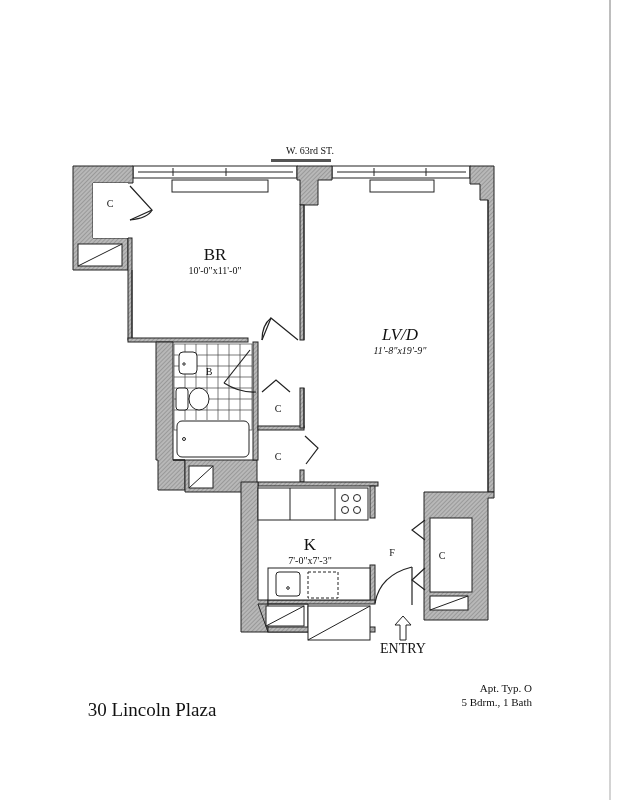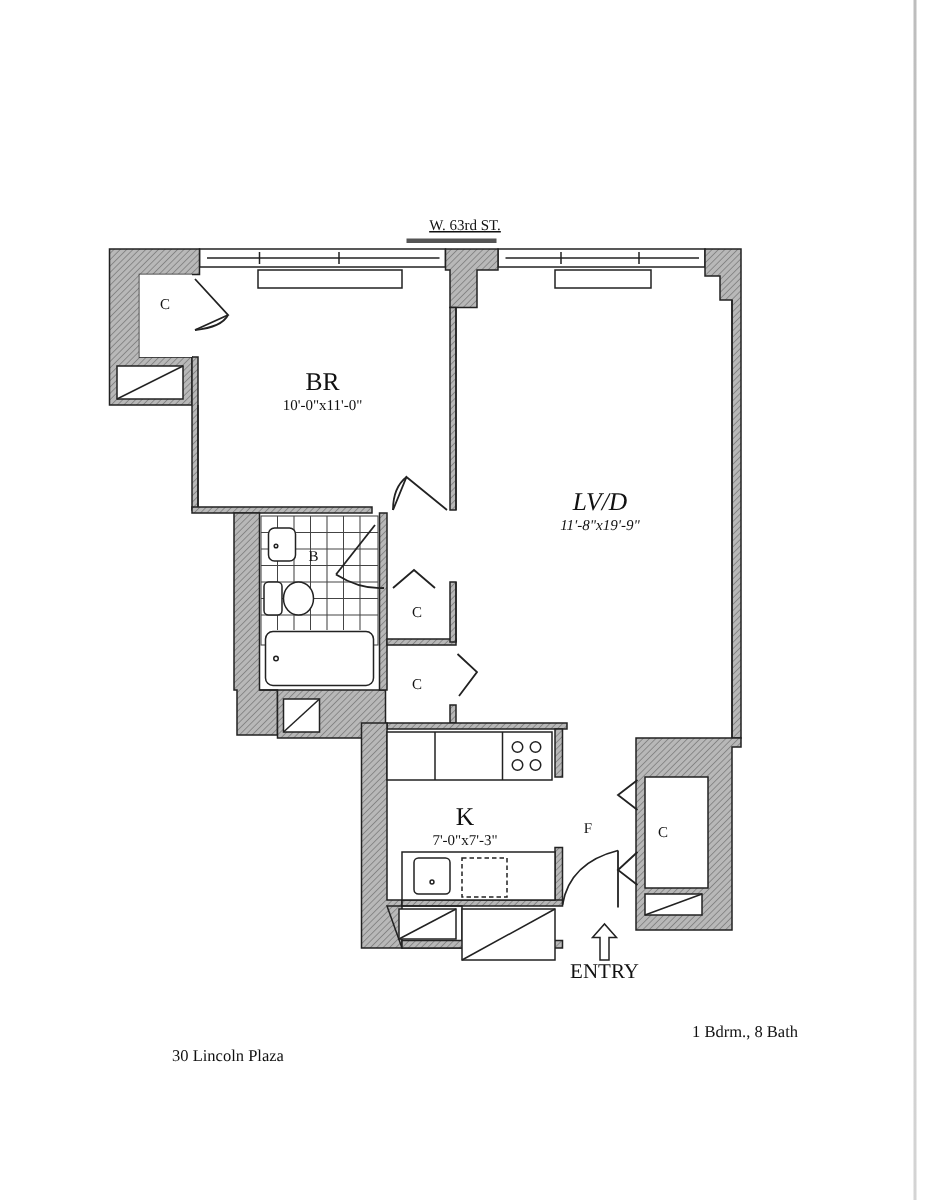--- a/index.html
+++ b/index.html
@@ -1,34 +1,34 @@
 <!DOCTYPE html>
 <html><head>
 <meta charset="utf-8">
 <style>
   html, body { margin: 0; padding: 0; background: #ffffff; }
   body { width: 618px; height: 800px; position: relative; overflow: hidden; font-family: "Liberation Serif", "DejaVu Serif", serif; color: #111; }
   .page-edge { position: absolute; left: 609px; top: 0; width: 2px; height: 800px; background: linear-gradient(#bdbdbd, #d4d4d4); }
   svg.plan { position: absolute; left: 0; top: 0; }
   .lbl { position: absolute; text-align: center; line-height: 1.1; white-space: nowrap; }
-  .street { left: 250px; top: 145px; width: 120px; font-size: 10px; text-decoration: underline; }
+  .street { left: 250px; top: 145px; width: 120px; font-size: 10px; }
   .room-name { font-size: 17px; }
   .room-dim { font-size: 10px; }
   .br { left: 175px; top: 246px; width: 80px; }
   .lvd { left: 350px; top: 326px; width: 100px; font-style: italic; }
   .k { left: 270px; top: 536px; width: 80px; }
   .small { font-size: 10px; }
   .c1 { left: 104px; top: 198px; width: 12px; }
   .c2 { left: 272px; top: 403px; width: 12px; }
   .c3 { left: 272px; top: 451px; width: 12px; }
   .c4 { left: 436px; top: 550px; width: 12px; }
   .bath { left: 203px; top: 366px; width: 12px; }
   .foyer { left: 386px; top: 547px; width: 12px; }
   .entry { left: 378px; top: 641px; width: 50px; font-size: 14px; }
-  .address { left: 72px; top: 698px; width: 160px; font-size: 11px; line-height: 1.25; }
+  .address { left: 72px; top: 698px; width: 160px; font-size: 19px; line-height: 1.25; }
   .info { left: 300px; top: 682px; width: 232px; text-align: right; font-size: 11px; line-height: 1.25; }
 </style>
 </head>
 <body>
 
 <div class="page-edge"></div>
 
 <svg class="plan" width="618" height="800" viewBox="0 0 618 800">
   <defs>
     <pattern id="hatch" width="3" height="3" patternUnits="userSpaceOnUse" patternTransform="rotate(45)">
@@ -203,14 +203,15 @@
 <div class="lbl small c3">C</div>
 <div class="lbl small c4">C</div>
 
 <div class="lbl entry">ENTRY</div>
 
 <div class="lbl address">
   <div>30 Lincoln Plaza</div>
 </div>
 
 <div class="lbl info">
-  <div>1 Bdrm., 8 Bath</div>
+  <div>Apt. Typ. O</div>
+  <div>5 Bdrm., 1 Bath</div>
 </div>
 
 </body></html>

